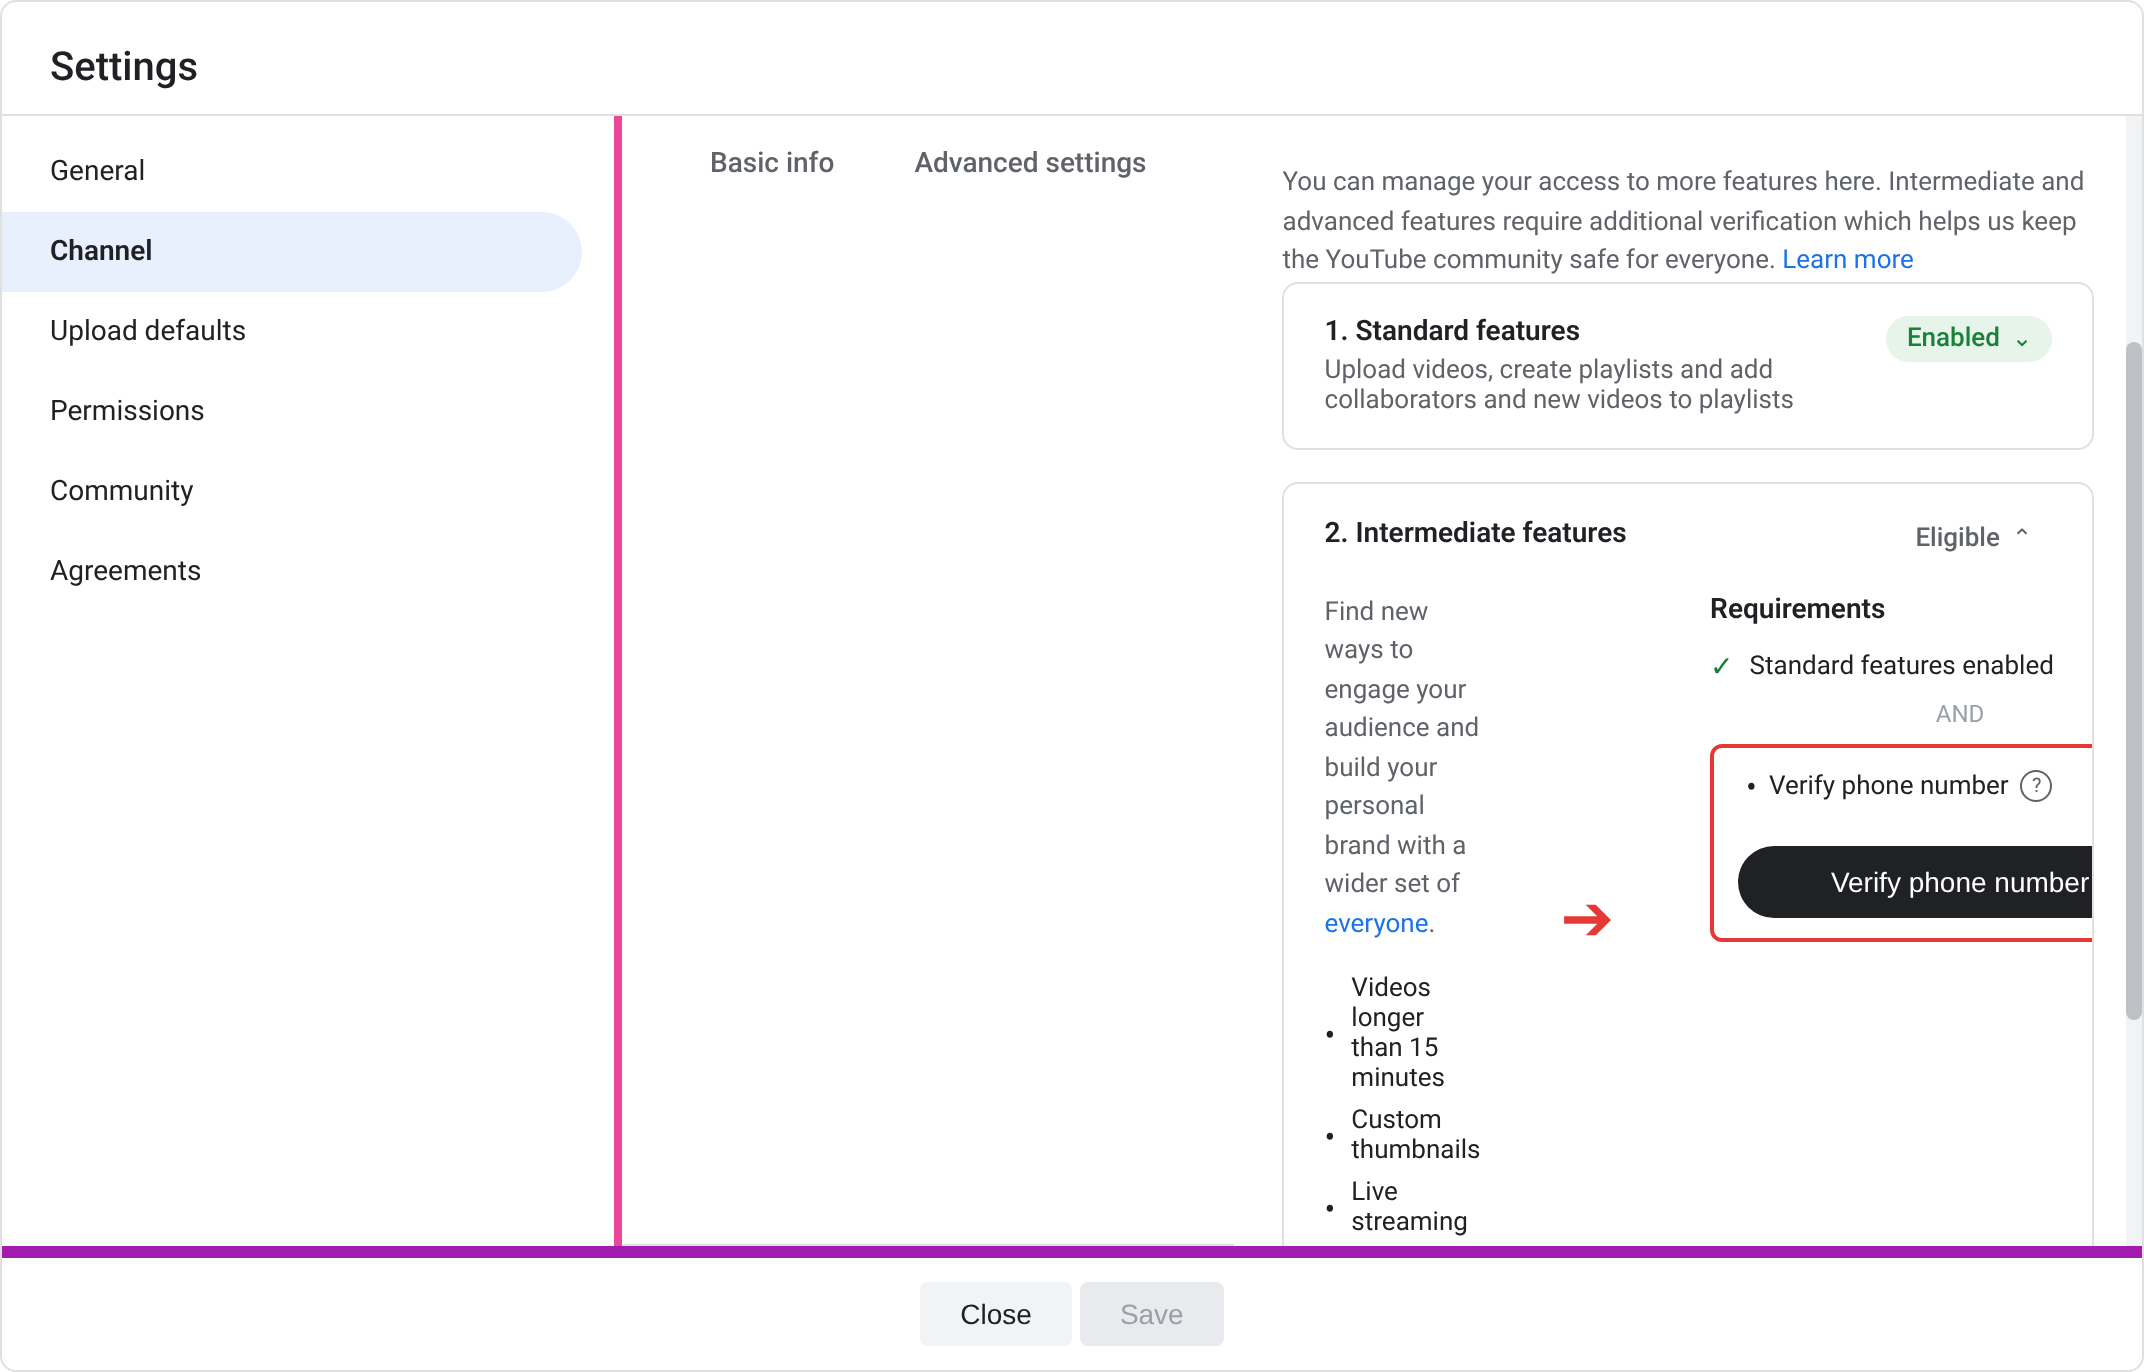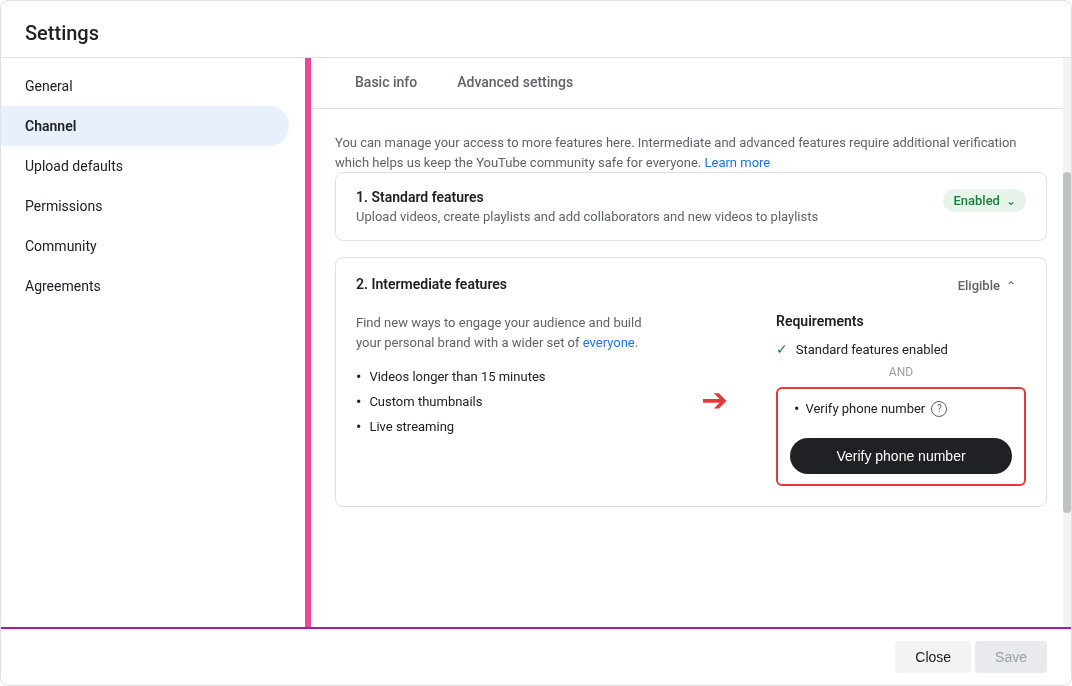--- a/index.html
+++ b/index.html
@@ -37,21 +37,21 @@
     .settings-body {
       display: flex;
       flex: 1;
       overflow: hidden;
     }
 
     
     .sidebar {
       width: 310px;
       min-width: 310px;
-      border-right: 6px solid #ec4899;
+      border-right: 4px solid #ec4899;
       padding: 8px 0;
       overflow-y: auto;
     }
 
     .sidebar-item {
       padding: 12px 24px;
       font-size: 14px;
       color: #202124;
       cursor: pointer;
       border-radius: 0 24px 24px 0;
@@ -60,21 +60,20 @@
 
     .sidebar-item.active {
       background: #e8f0fe;
       font-weight: 600;
     }
 
     
     .main-content {
       flex: 1;
       display: flex;
-      flex-direction: column;
       overflow: hidden;
     }
 
     .tabs {
       display: flex;
       border-bottom: 1px solid #e0e0e0;
       padding: 0 24px;
     }
 
     .tab {
@@ -309,24 +308,24 @@
     }
 
     .arrow-right {
       color: #e53935;
       font-size: 32px;
     }
 
     
     .settings-footer {
       display: flex;
-      justify-content: flex-end;
+      justify-content: center;
       align-items: center;
       padding: 12px 24px;
-      border-top: 2px solid #a21caf;
+      border-top: 6px solid #a21caf;
       gap: 4px;
     }
 
     .btn-close {
       padding: 8px 20px;
       border-radius: 4px;
       font-size: 14px;
       font-weight: 500;
       cursor: pointer;
       background: #f1f3f4;

